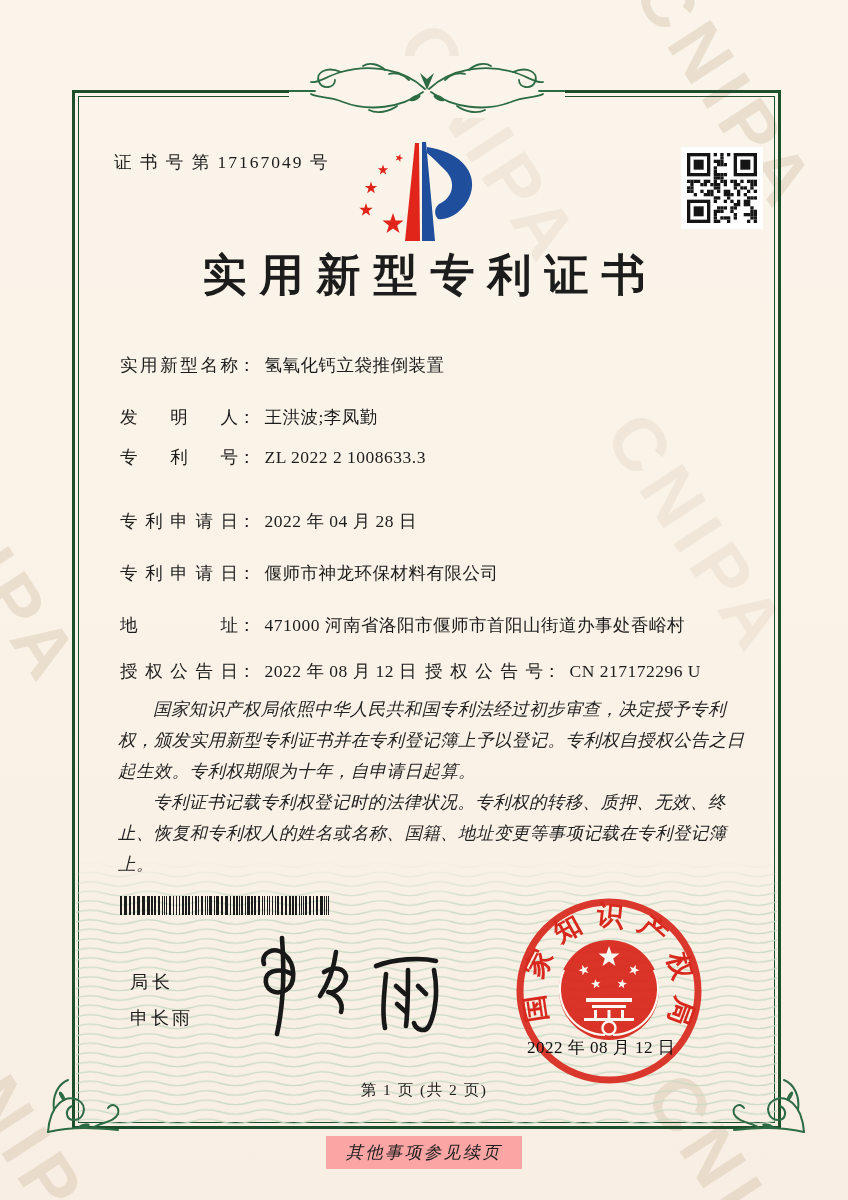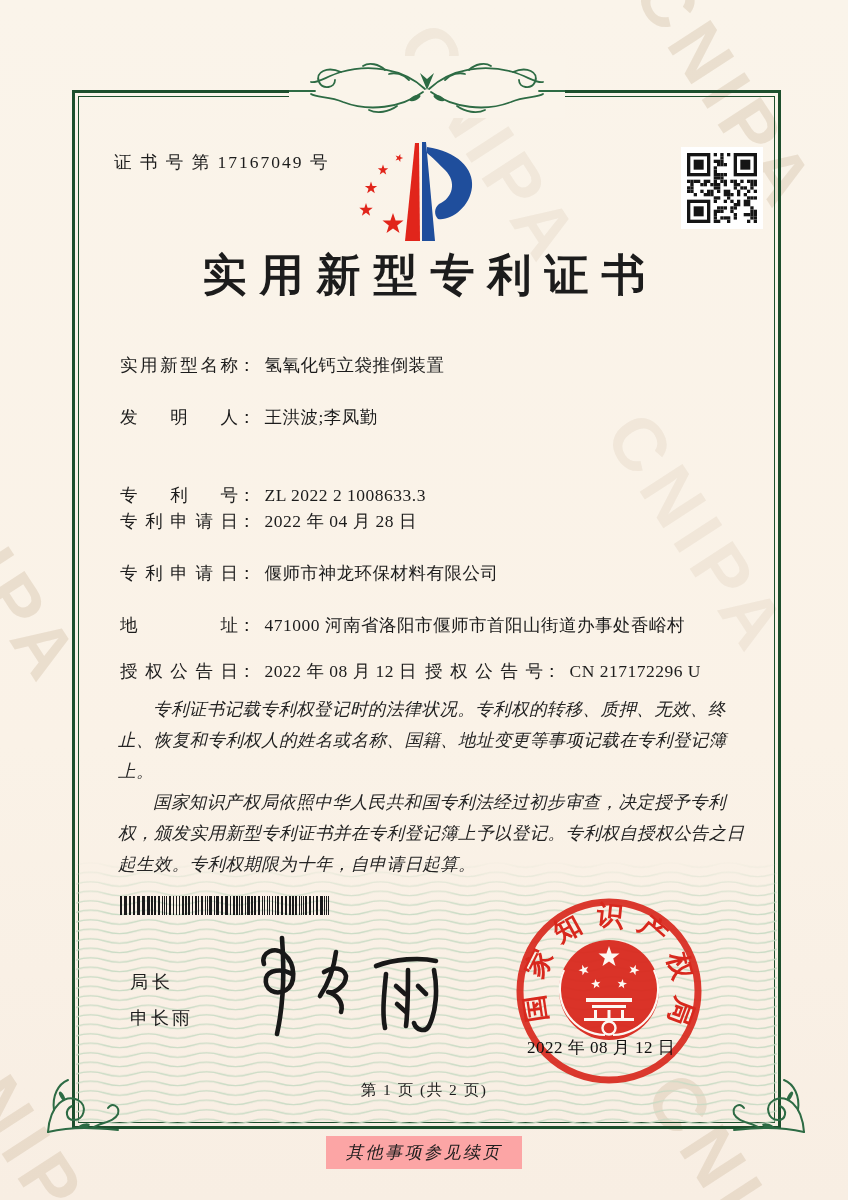--- a/index.html
+++ b/index.html
@@ -316,42 +316,42 @@
 </div>
 
 <div class="doc-title">实用新型专利证书</div>
 
 <div class="frow" style="top:353px;">
   <span class="flabel">实用新型名称</span>：<span class="fval">氢氧化钙立袋推倒装置</span>
 </div>
 <div class="frow" style="top:405px;">
   <span class="flabel">发明人</span>：<span class="fval">王洪波;李凤勤</span>
 </div>
-<div class="frow" style="top:483px;font-family:Liberation Serif, serif;">
+<div class="frow" style="top:445px;font-family:Liberation Serif, serif;">
   <span class="flabel">专利号</span>：<span class="fval">ZL 2022 2 1008633.3</span>
 </div>
 <div class="frow" style="top:509px;">
   <span class="flabel">专利申请日</span>：<span class="fval">2022 年 04 月 28 日</span>
 </div>
 <div class="frow" style="top:561px;">
   <span class="flabel">专利申请日</span>：<span class="fval">偃师市神龙环保材料有限公司</span>
 </div>
 <div class="frow" style="top:613px;">
   <span class="flabel">地址</span>：<span class="fval">471000 河南省洛阳市偃师市首阳山街道办事处香峪村</span>
 </div>
 <div class="frow" style="top:659px;">
   <span class="flabel">授权公告日</span>：<span class="fval">2022 年 08 月 12 日</span>
   <span class="grant-col2">
     <span class="flabel">授权公告号</span>：<span class="fval">CN 217172296 U</span>
   </span>
 </div>
 
 <div class="body-text">
+  <p>国家知识产权局依照中华人民共和国专利法经过初步审查，决定授予专利权，颁发实用新型专利证书并在专利登记簿上予以登记。专利权自授权公告之日起生效。专利权期限为十年，自申请日起算。</p>
   <p>专利证书记载专利权登记时的法律状况。专利权的转移、质押、无效、终止、恢复和专利权人的姓名或名称、国籍、地址变更等事项记载在专利登记簿上。</p>
-  <p>国家知识产权局依照中华人民共和国专利法经过初步审查，决定授予专利权，颁发实用新型专利证书并在专利登记簿上予以登记。专利权自授权公告之日起生效。专利权期限为十年，自申请日起算。</p>
 </div>
 
 <div class="barcode">
   <svg id="barcode-svg" width="216" height="19">
       <rect x="0" y="0" width="2" height="19" fill="#1b1b1b"></rect>
       <rect x="4" y="0" width="3" height="19" fill="#1b1b1b"></rect>
       <rect x="9" y="0" width="2" height="19" fill="#1b1b1b"></rect>
       <rect x="13" y="0" width="2" height="19" fill="#1b1b1b"></rect>
       <rect x="17" y="0" width="3" height="19" fill="#1b1b1b"></rect>
       <rect x="22" y="0" width="3" height="19" fill="#1b1b1b"></rect>

